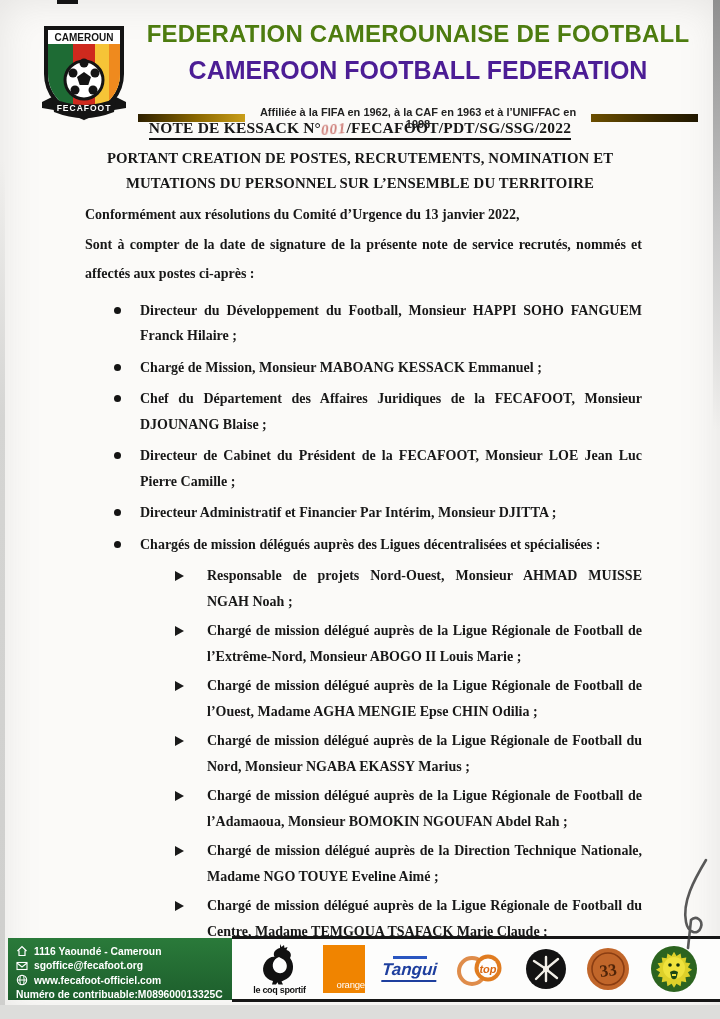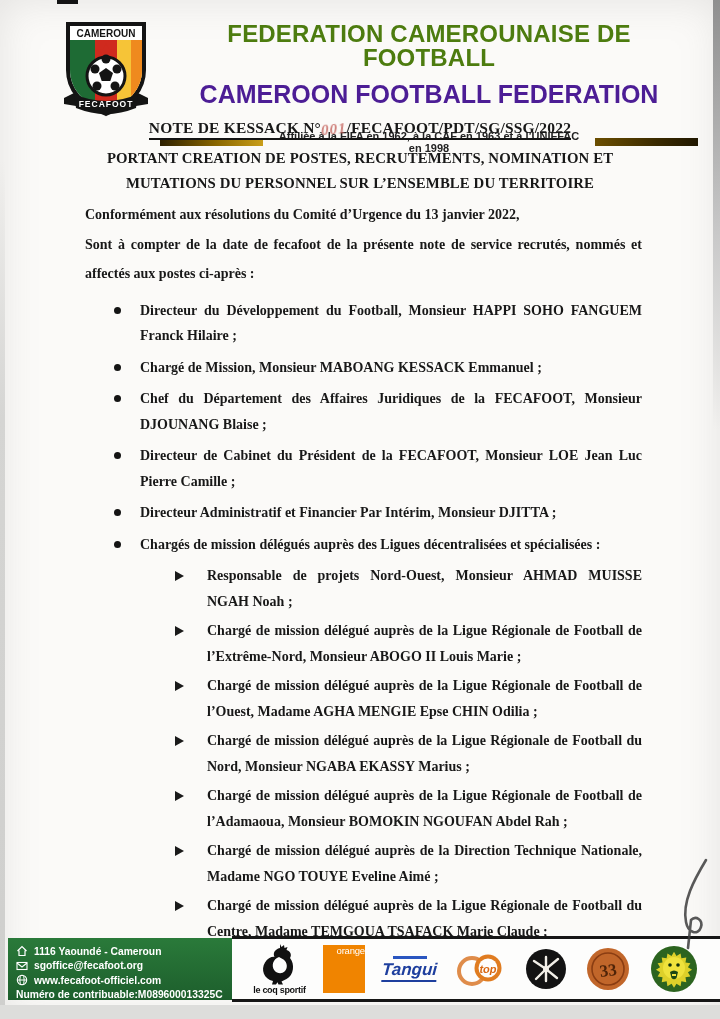--- a/index.html
+++ b/index.html
@@ -11,21 +11,21 @@
     box-shadow:inset 0 0 40px rgba(120,120,120,.18);
   }
   .photo-edge-right{position:absolute;right:0;top:0;width:7px;height:430px;
     background:linear-gradient(to bottom,#8f8f8f,#c9c9c9 55%,rgba(200,200,200,0));}
   .photo-edge-left{position:absolute;left:0;top:160px;width:5px;height:860px;
     background:linear-gradient(to bottom,rgba(180,180,180,0),#d5d5d3 30%,#cfcfcd);}
   .photo-bottom{position:absolute;left:0;bottom:0;width:100%;height:14px;background:#dddddb;}
   .scan-mark-top{position:absolute;left:57px;top:0;width:21px;height:4px;background:#141414;}
 
   
-  .header{position:absolute;left:52px;top:8px;right:22px;display:flex;align-items:flex-start;}
+  .header{position:absolute;left:30px;top:8px;right:22px;display:flex;align-items:center;}
   .crest{flex:0 0 108px;margin-top:2px;}
   .head-text{flex:1;text-align:center;padding-top:14px;}
   .title-fr{font-family:"Liberation Sans","DejaVu Sans",sans-serif;font-weight:bold;
     font-size:24px;letter-spacing:.2px;color:#4d7c0f;line-height:1.0;}
   .title-en{font-family:"Liberation Sans","DejaVu Sans",sans-serif;font-weight:bold;
     font-size:25px;color:#4c1d95;line-height:1.0;margin-top:12px;}
   .affil-row{display:flex;align-items:center;justify-content:center;margin-top:23px;gap:8px;}
   .gold-bar{width:112px;height:8px;background:linear-gradient(to right,#2e2000,#8a6700 55%,#c99e1a);}
   .gold-bar.right{background:linear-gradient(to right,#6b4e00,#3a2a00 60%,#201700);}
   .affil-text{font-family:"Liberation Sans","DejaVu Sans",sans-serif;font-size:11px;
@@ -67,21 +67,21 @@
   .f-row{display:flex;align-items:center;gap:6px;margin-bottom:2.5px;white-space:nowrap;}
   .f-ic{flex:0 0 12px;height:12px;}
   .sponsor-strip{position:absolute;left:232px;top:936px;width:488px;height:66px;
     box-sizing:border-box;background:#fdfdfc;border-top:3px solid #161616;
     border-bottom:3px solid #161616;display:flex;align-items:center;
     justify-content:space-evenly;padding:0 4px;}
   .sp{display:flex;flex-direction:column;align-items:center;justify-content:center;}
   .coq-label{font-family:"Liberation Sans",sans-serif;font-weight:bold;font-size:9px;
     color:#111;margin-top:-2px;letter-spacing:-0.3px;}
   .orange-box{width:42px;height:48px;background:#f08400;display:flex;align-items:flex-end;
-    justify-content:flex-start;}
+    justify-content:flex-end;}
   .orange-label{font-family:"Liberation Sans",sans-serif;font-size:9.5px;color:#fff;
     padding-bottom:3px;letter-spacing:-0.2px;}
   .tangui{font-family:"Liberation Sans",sans-serif;font-style:italic;font-weight:bold;
     font-size:17px;color:#1e3f9e;border-bottom:2px solid #1e3f9e;line-height:1;
     padding-bottom:2px;transform:skewX(-4deg);}
   .tangui-top{display:block;height:3px;width:34px;background:#2a56c0;margin:0 auto 2px auto;}
 </style>
 </head>
 <body>
 
@@ -136,21 +136,21 @@
 
   <div class="note-line">
     <span class="note-inner">
       <span>NOTE DE KESSACK N°</span><span class="hand-num">001</span><span>/FECAFOOT/PDT/SG/SSG/2022</span>
     </span>
   </div>
   <div class="portant">PORTANT CREATION DE POSTES, RECRUTEMENTS, NOMINATION ET MUTATIONS DU PERSONNEL SUR L’ENSEMBLE DU TERRITOIRE</div>
 
   <div class="docbody">
     <p>Conformément aux résolutions du Comité d’Urgence du 13 janvier 2022,</p>
-    <p>Sont à compter de la date de fecafoot de la présente note de service recrutés, nommés et affectés aux postes ci-après :</p>
+    <p>Sont à compter de la date de signature de la présente note de service recrutés, nommés et affectés aux postes ci-après :</p>
 
     <ul class="bullets">
       <li>
           <span class="dot"></span>
           <span class="li-text">Directeur du Développement du Football, Monsieur HAPPI SOHO FANGUEM Franck Hilaire ;</span>
         </li>
       <li>
           <span class="dot"></span>
           <span class="li-text">Chargé de Mission, Monsieur MABOANG KESSACK Emmanuel ;</span>
         </li>

